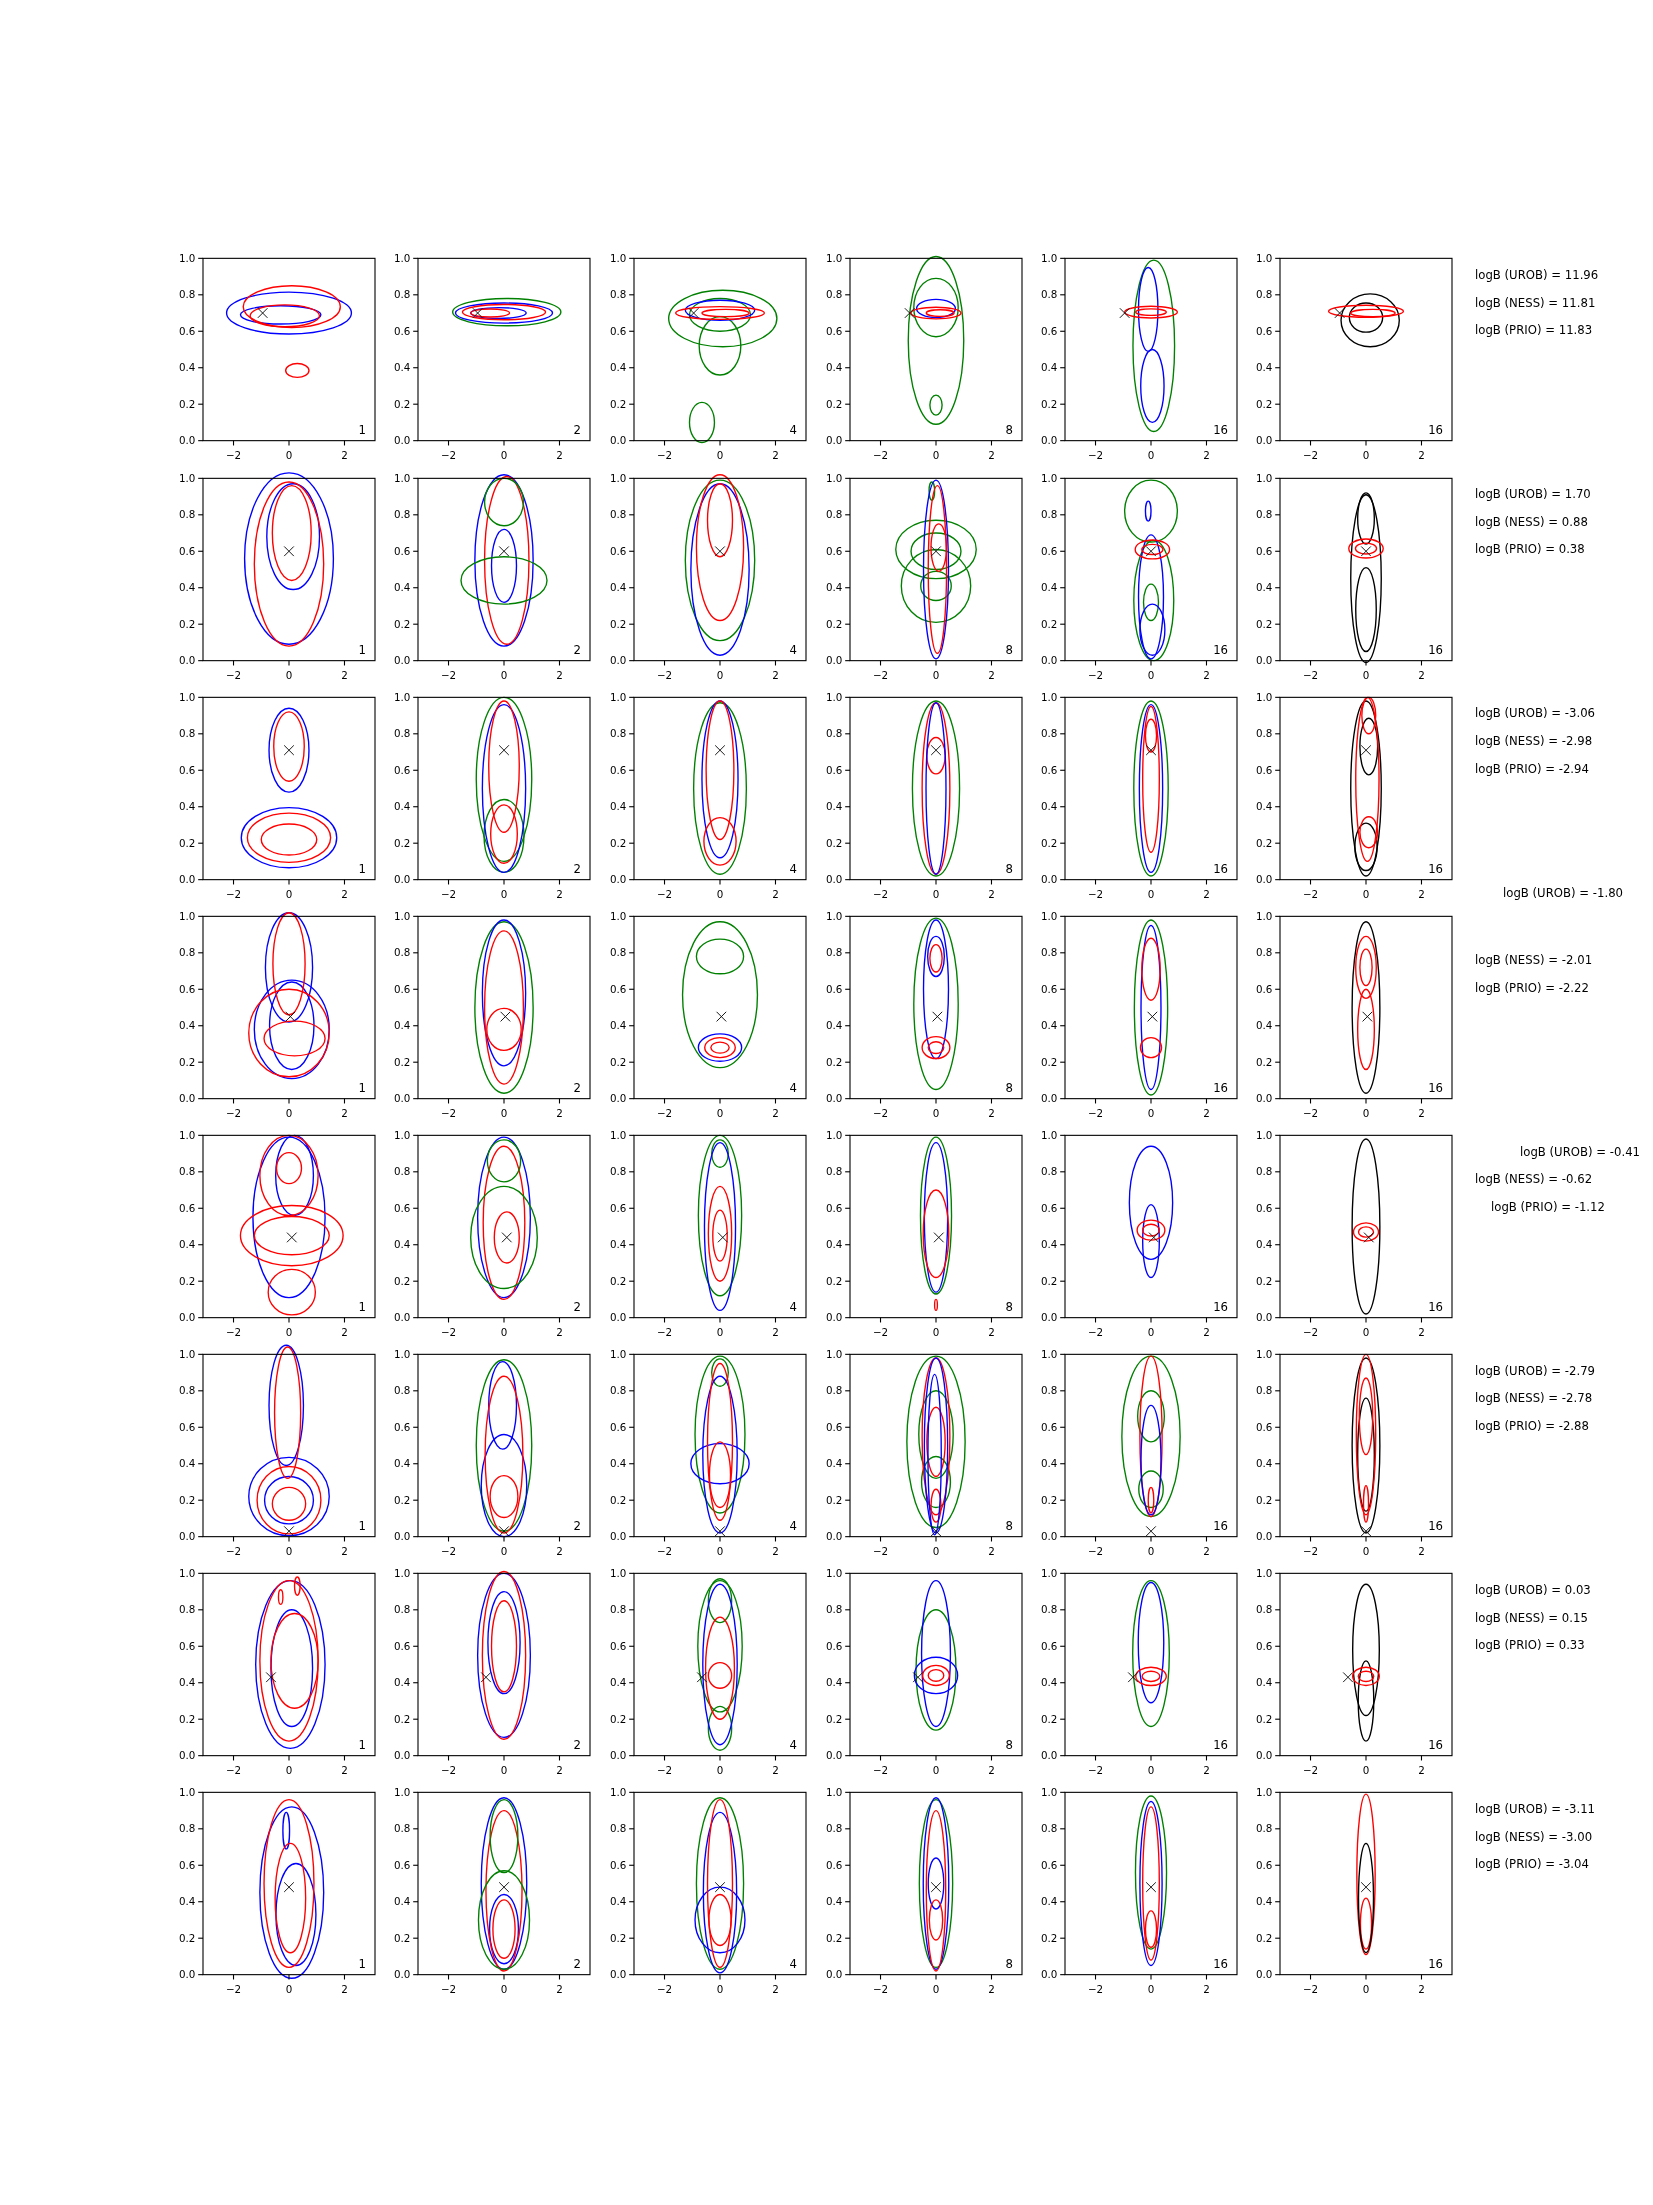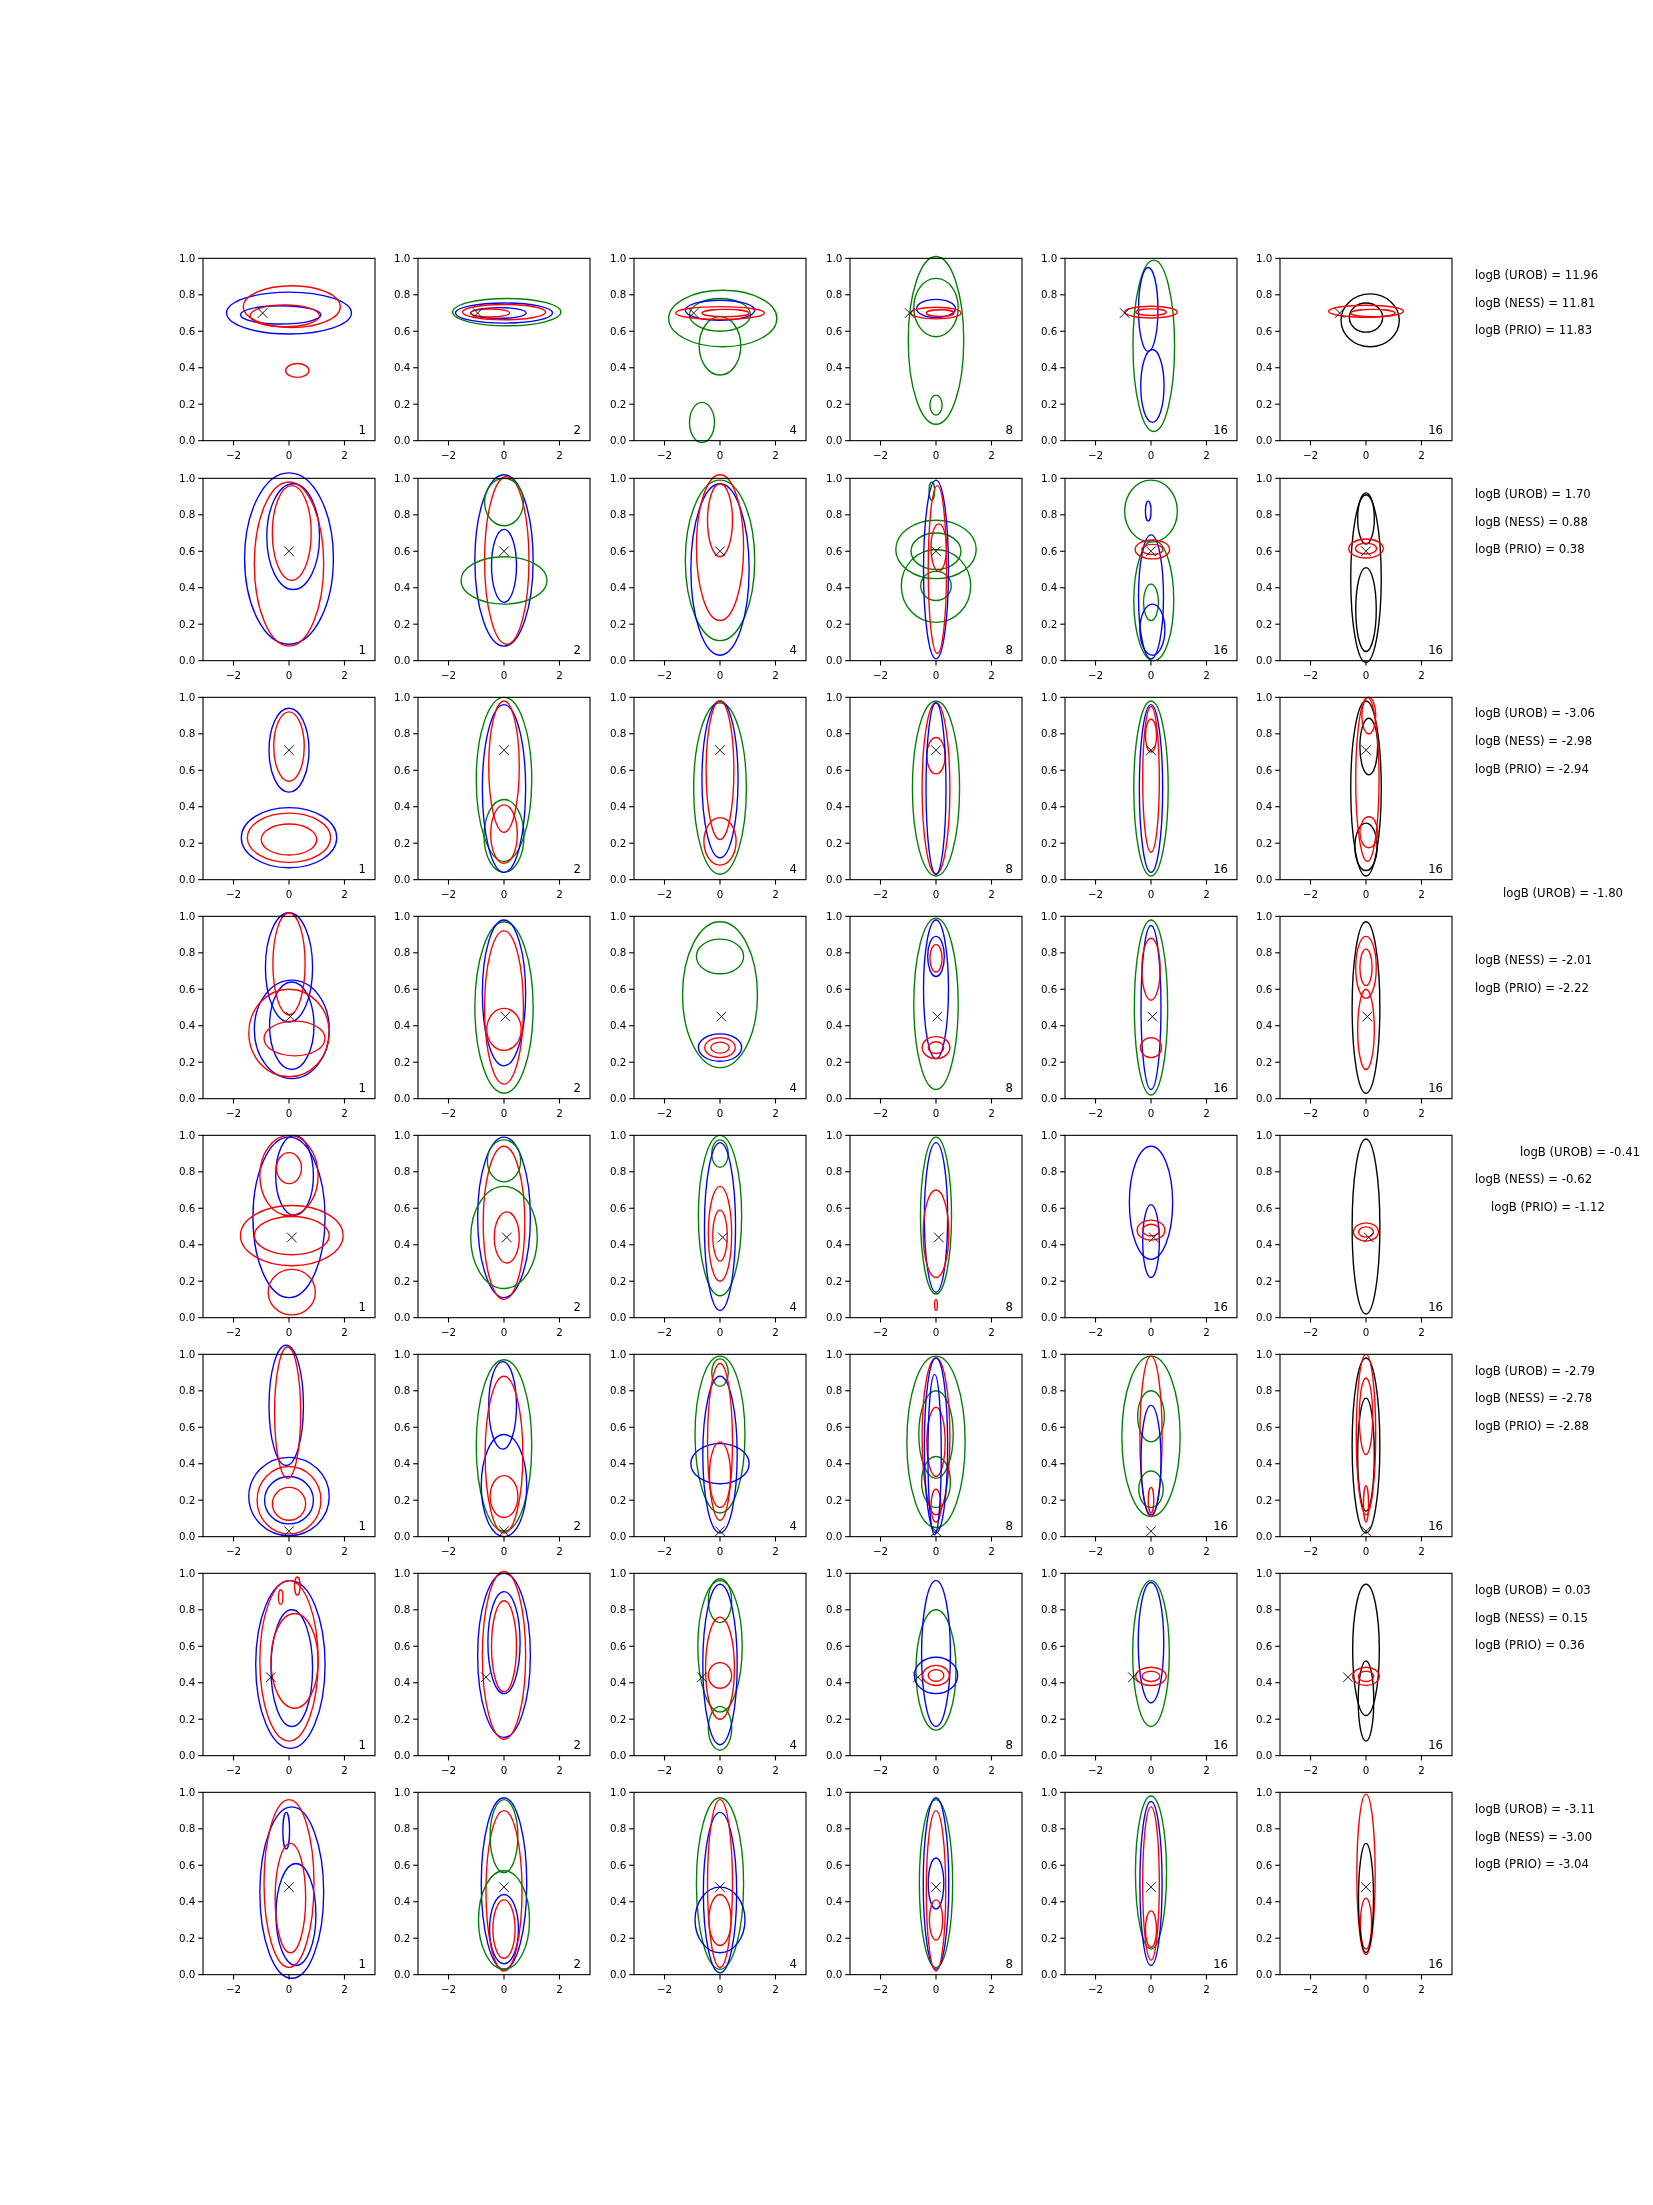--- a/index.html
+++ b/index.html
@@ -1712,19 +1712,19 @@
       <div class="annline" style="left: 1475px; top: 953px;">logB (NESS) = -2.01</div>
       <div class="annline" style="left: 1475px; top: 981px;">logB (PRIO) = -2.22</div>
       <div class="annline" style="left: 1520px; top: 1145px;">logB (UROB) = -0.41</div>
       <div class="annline" style="left: 1475px; top: 1172px;">logB (NESS) = -0.62</div>
       <div class="annline" style="left: 1475px; top: 1200px; margin-left: 16px;">logB (PRIO) = -1.12</div>
       <div class="annline" style="left: 1475px; top: 1364px;">logB (UROB) = -2.79</div>
       <div class="annline" style="left: 1475px; top: 1391px;">logB (NESS) = -2.78</div>
       <div class="annline" style="left: 1475px; top: 1419px; text-align: right;">logB (PRIO) = -2.88</div>
       <div class="annline" style="left: 1475px; top: 1583px;">logB (UROB) = 0.03</div>
       <div class="annline" style="left: 1475px; top: 1611px;">logB (NESS) = 0.15</div>
-      <div class="annline" style="left: 1475px; top: 1638px;">logB (PRIO) = 0.36</div>
+      <div class="annline" style="left: 1475px; top: 1638px;">logB (PRIO) = 0.33</div>
       <div class="annline" style="left: 1475px; top: 1802px;">logB (UROB) = -3.11</div>
       <div class="annline" style="left: 1475px; top: 1830px;">logB (NESS) = -3.00</div>
       <div class="annline" style="left: 1475px; top: 1857px;">logB (PRIO) = -3.04</div>
     </div>
 </div>
 
 
 </body></html>

